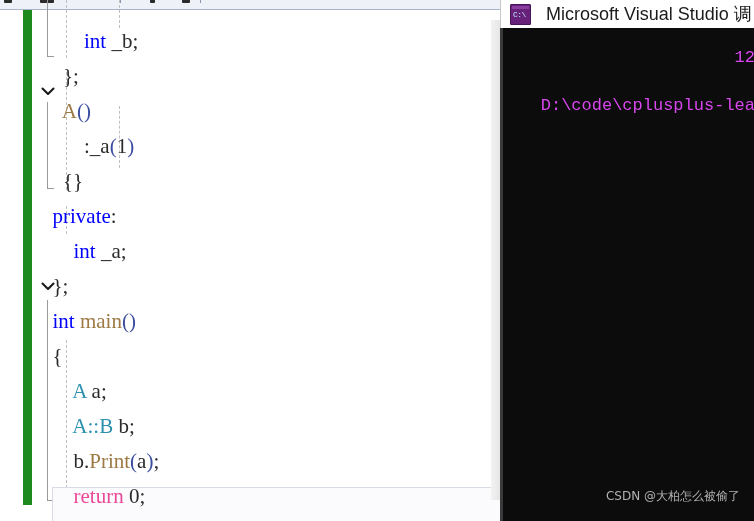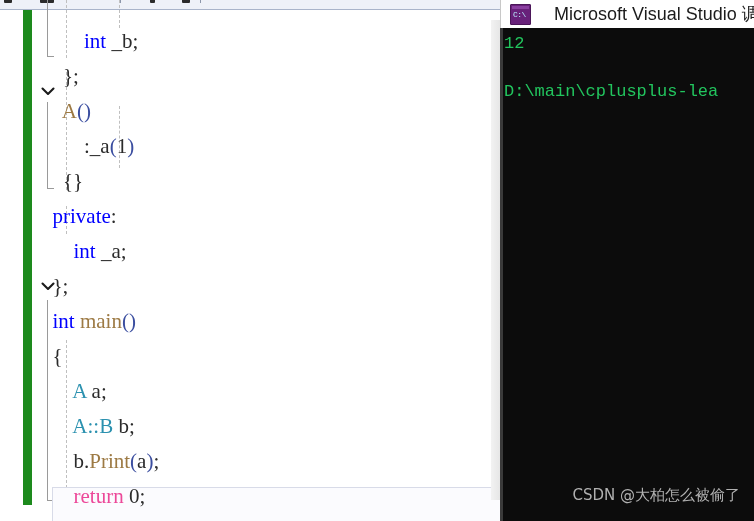--- a/index.html
+++ b/index.html
@@ -112,49 +112,50 @@
   }
   #console-icon .bar{
     position:absolute;left:1px;top:1px;right:1px;height:3px;background:#8a3fa0;
   }
   #console-icon .prompt{
     position:absolute;left:2px;top:5px;right:1px;bottom:1px;
     color:#b9f1ff;font-family:"Liberation Mono", monospace;
     font-size:8px;line-height:10px;letter-spacing:-0.5px;
   }
   #console-title-text{
-    margin-left:23px;
+    margin-left:15px;
     color:#1b1b1b;font-size:18px;line-height:22px;
     white-space:nowrap;overflow:hidden;
     font-family:"Liberation Sans", sans-serif;
   }
   #console-body{
     position:absolute;left:0;top:28px;width:254px;height:493px;
     background:#0c0c0c;
-    padding:4px 0 0 3px;
+    padding:18px 0 0 3px;
     box-sizing:border-box;
     font-family:"Liberation Mono", monospace;
     font-size:17px;line-height:24px;
-    color:#22c55e;
+    color:#d946ef;
     white-space:pre;
     overflow:hidden;
+    text-align:right;
   }
   #console-body .cline{white-space:pre;}
   #console-body .cline.cjk{font-family:"DejaVu Sans", sans-serif;letter-spacing:0px;}
 
   
   #console-edge{
     position:absolute;left:500px;top:28px;width:3px;height:493px;
     background:#3a3a3a;
   }
 
   
   #watermark{
     position:absolute;right:14px;bottom:16px;
-    color:#bfbfbf;font-size:15px;
+    color:#bfbfbf;font-size:12px;
     font-family:"DejaVu Sans", sans-serif;
     white-space:nowrap;
     opacity:.92;
   }
 </style>
 </head>
 <body>
 
 <div id="root">
 
@@ -215,20 +216,20 @@
   <div id="console-win">
 
     <div id="console-title">
       <div id="console-icon">
         <div class="bar"></div>
         <div class="prompt">C:\</div>
       </div>
       <div id="console-title-text">Microsoft Visual Studio 调</div>
     </div>
 
-    <div id="console-body"><div class="cline">12</div><div class="cline">&nbsp;</div><div class="cline">D:\main\cplusplus-lea</div></div>
+    <div id="console-body"><div class="cline">12</div><div class="cline">&nbsp;</div><div class="cline">D:\code\cplusplus-lea</div></div>
   </div>
 
   <div id="console-edge"></div>
 
   <div id="watermark">CSDN @大柏怎么被偷了</div>
 
 </div>
 
 </body></html>

